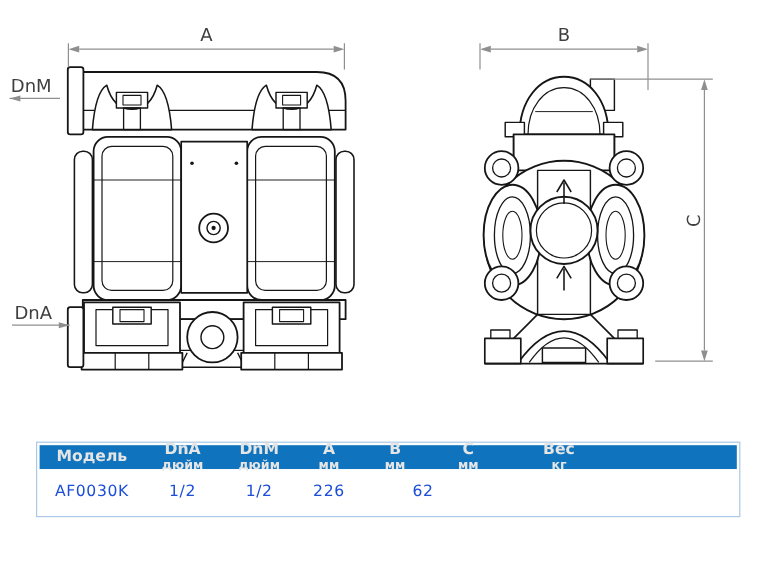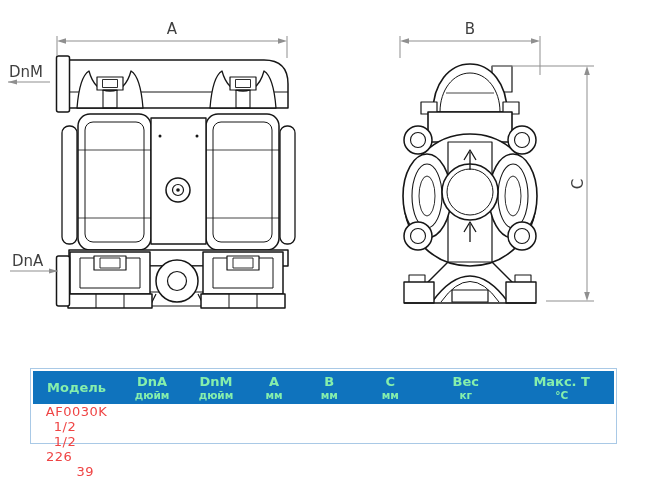--- a/index.html
+++ b/index.html
@@ -5,22 +5,22 @@
   html,body{margin:0;padding:0;}
   body{
     width:649px;height:478px;position:relative;background:#ffffff;
     font-family:"DejaVu Sans","Liberation Sans",sans-serif;overflow:hidden;
   }
   .drawing{position:absolute;left:0;top:0;}
   .spec-table{
     position:absolute;left:30px;top:368px;width:587px;box-sizing:border-box;
     border:1px solid #a9c9e6;background:#fff;padding:2px;
   }
-  .thead{display:flex;background:#0f73bd;color:#86efac;height:33px;}
-  .trow{display:flex;height:37px;color:#ef4444;background:#fff;flex-direction:column;}
+  .thead{display:flex;background:#0f73bd;color:#e5e5e5;height:20px;}
+  .trow{display:flex;height:37px;color:#1d4ed8;background:#fff;}
   .col{display:flex;flex-direction:column;justify-content:center;align-items:center;
        text-align:center;box-sizing:border-box;}
   .c0{width:15%;} .c1{width:11%;} .c2{width:11%;} .c3{width:9%;}
   .c4{width:10%;} .c5{width:11%;} .c6{width:15%;} .c7{width:18%;}
   .hlabel{font-size:13px;font-weight:bold;line-height:14px;}
   .hunit{font-size:10.5px;font-weight:bold;line-height:12px;}
   .cell{font-size:13px;letter-spacing:0.5px;}
   svg text{font-family:"DejaVu Sans","Liberation Sans",sans-serif;}
 </style>
 </head>
@@ -215,35 +215,31 @@
       <span class="hunit">мм</span>
     </div>
     <div class="col c5">
       <span class="hlabel">C</span>
       <span class="hunit">мм</span>
     </div>
     <div class="col c6">
       <span class="hlabel">Вес</span>
       <span class="hunit">кг</span>
     </div>
-    <div class="col c7">
-      <span class="hlabel">Макс. Т</span>
-      <span class="hunit">°С</span>
-    </div>
   </div>
   <div class="trow">
     <div class="col c0">
         <span class="cell">AF0030K</span>
       </div>
     <div class="col c1">
         <span class="cell">1/2</span>
       </div>
     <div class="col c2">
         <span class="cell">1/2</span>
       </div>
     <div class="col c3">
         <span class="cell">226</span>
       </div>
     <div class="col c7">
-        <span class="cell">39</span>
+        <span class="cell">62</span>
       </div>
   </div>
 </div>
 
 </body></html>

